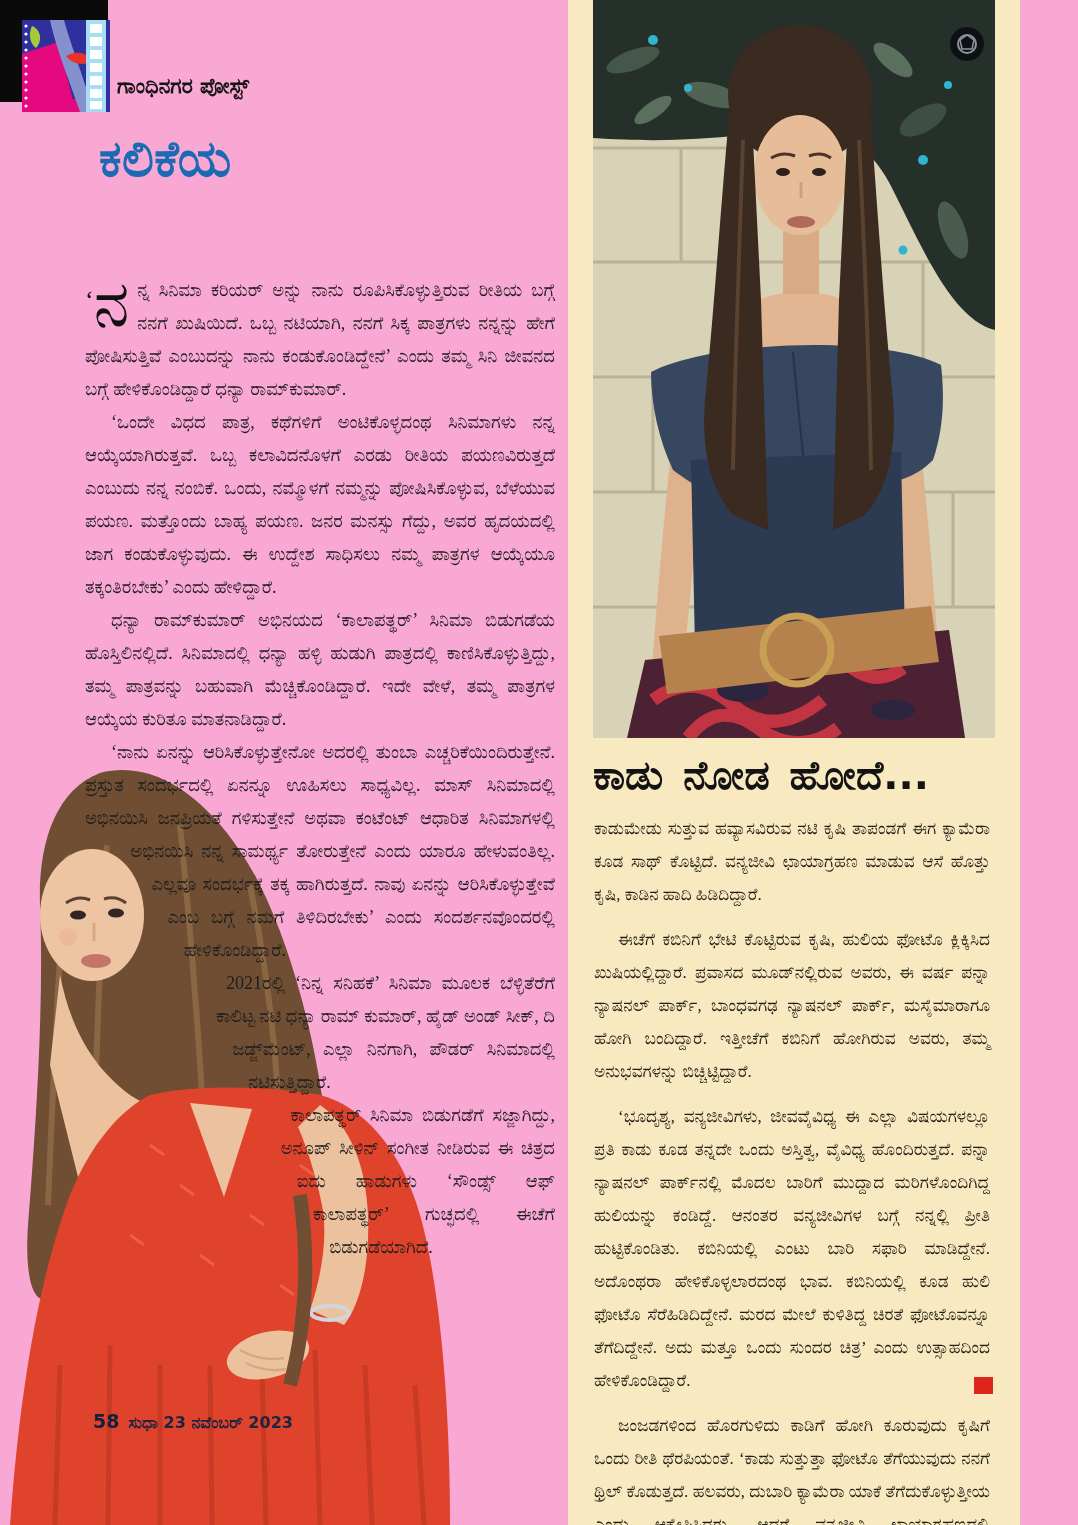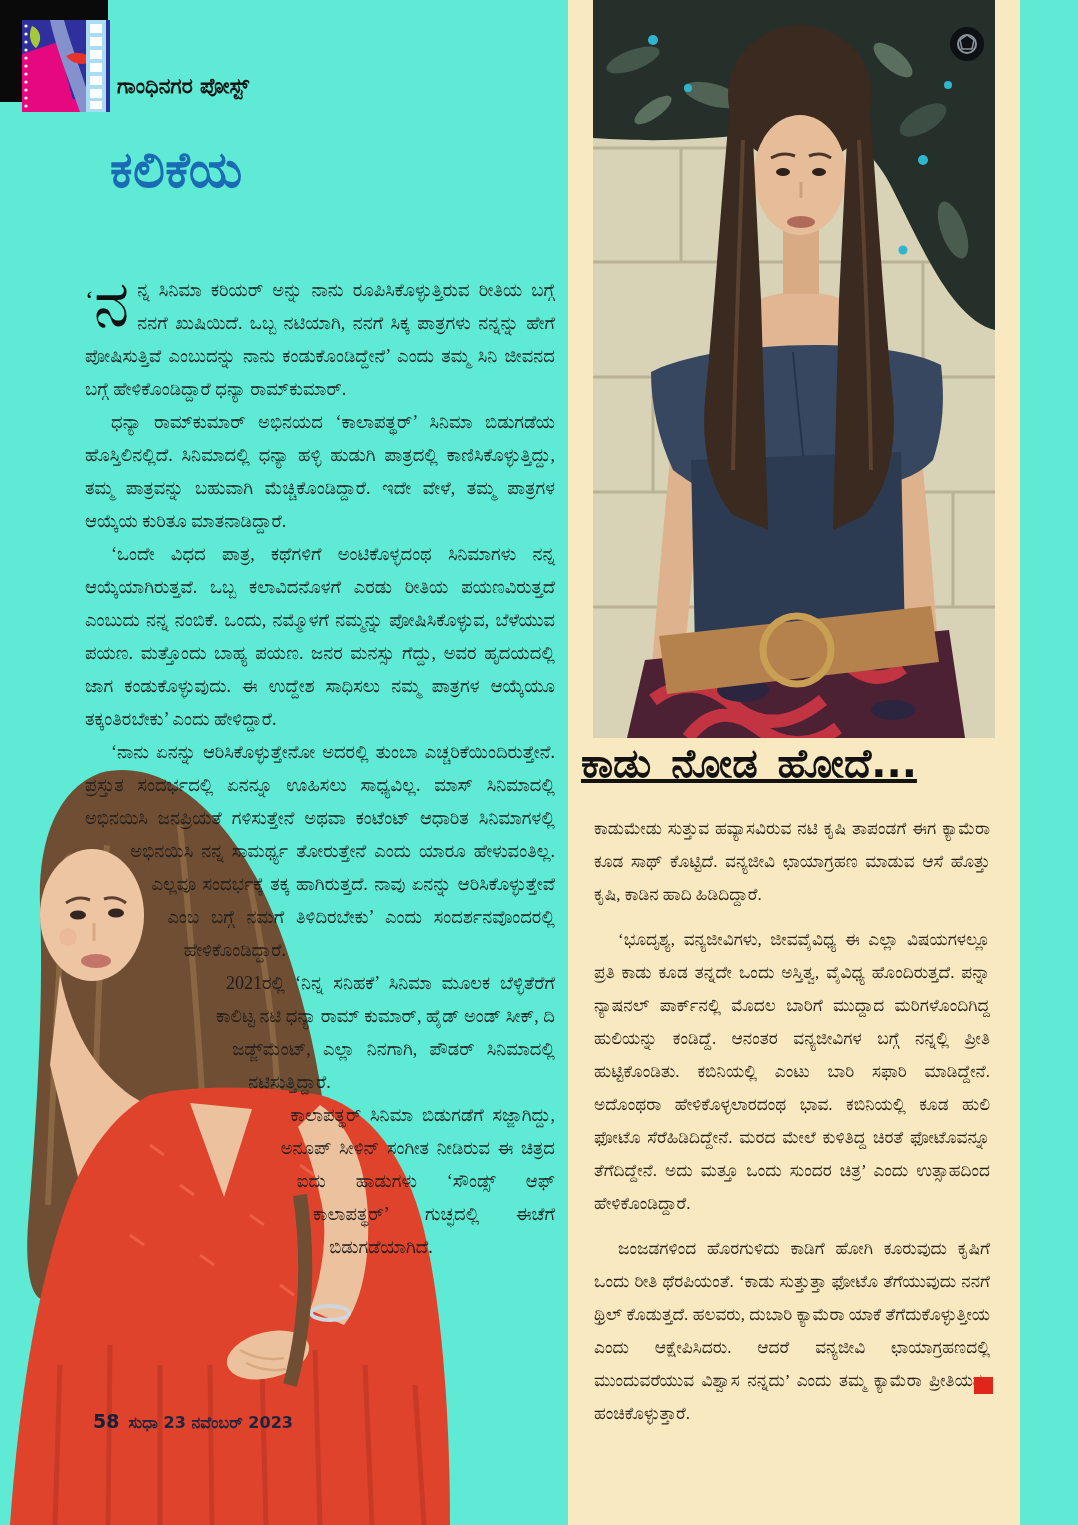--- a/index.html
+++ b/index.html
@@ -1,16 +1,16 @@
 <!DOCTYPE html>
 <html><head>
 <meta charset="utf-8">
 <style>
   html,body{margin:0;padding:0;background:#ffffff;}
-  .page{position:relative;width:1078px;height:1525px;background:#5eead4;overflow:hidden;
+  .page{position:relative;width:1078px;height:1525px;background:#f9a8d4;overflow:hidden;
         font-family:"Liberation Serif",serif;}
   
   .cream-band{position:absolute;left:568px;top:0;width:452px;height:1525px;background:#f9e9c1;}
   
   .logo-black{position:absolute;left:0;top:0;width:108px;height:102px;background:#0a0a0a;}
   .logo-art{position:absolute;left:22px;top:20px;width:88px;height:92px;z-index:2;}
   .kicker{position:absolute;left:117px;top:74px;font-size:21px;font-weight:bold;color:#141414;
           font-family:"DejaVu Sans",sans-serif;}
   .headline1{position:absolute;left:94px;top:120px;width:470px;font-size:50px;line-height:69px;
              font-weight:bold;color:#1a6bb3;font-family:"DejaVu Sans",sans-serif;letter-spacing:.5px;}
@@ -74,28 +74,28 @@
         <circle cx="4" cy="46" r="1.6"></circle>
       <circle cx="4" cy="54" r="1.6"></circle>
         <circle cx="4" cy="62" r="1.6"></circle>
         <circle cx="4" cy="70" r="1.6"></circle>
       <circle cx="4" cy="78" r="1.6"></circle>
         <circle cx="4" cy="86" r="1.6"></circle>
     </g>
   </svg>
   <div class="kicker">ಗಾಂಧಿನಗರ ಪೋಸ್ಟ್</div>
 
-  <h1 class="headline1" style="margin:16px;">
+  <h1 class="headline1" style="margin:5px;">
     <span>ಕಲಿಕೆಯ</span><br>
   </h1>
 
   <section class="left-article">
     <p><span class="dropcap"><span class="leadquote">‘</span><span>ನ</span></span><span>ನ್ನ ಸಿನಿಮಾ ಕರಿಯರ್ ಅನ್ನು ನಾನು ರೂಪಿಸಿಕೊಳ್ಳುತ್ತಿರುವ ರೀತಿಯ ಬಗ್ಗೆ ನನಗೆ ಖುಷಿಯಿದೆ. ಒಬ್ಬ ನಟಿಯಾಗಿ, ನನಗೆ ಸಿಕ್ಕ ಪಾತ್ರಗಳು ನನ್ನನ್ನು ಹೇಗೆ ಪೋಷಿಸುತ್ತಿವೆ ಎಂಬುದನ್ನು ನಾನು ಕಂಡುಕೊಂಡಿದ್ದೇನೆ’ ಎಂದು ತಮ್ಮ ಸಿನಿ ಜೀವನದ ಬಗ್ಗೆ ಹೇಳಿಕೊಂಡಿದ್ದಾರೆ ಧನ್ಯಾ ರಾಮ್‌ಕುಮಾರ್.</span></p>
+    <p class="indent">‘ಒಂದೇ ವಿಧದ ಪಾತ್ರ, ಕಥೆಗಳಿಗೆ ಅಂಟಿಕೊಳ್ಳದಂಥ ಸಿನಿಮಾಗಳು ನನ್ನ ಆಯ್ಕೆಯಾಗಿರುತ್ತವೆ. ಒಬ್ಬ ಕಲಾವಿದನೊಳಗೆ ಎರಡು ರೀತಿಯ ಪಯಣವಿರುತ್ತದೆ ಎಂಬುದು ನನ್ನ ನಂಬಿಕೆ. ಒಂದು, ನಮ್ಮೊಳಗೆ ನಮ್ಮನ್ನು ಪೋಷಿಸಿಕೊಳ್ಳುವ, ಬೆಳೆಯುವ ಪಯಣ. ಮತ್ತೊಂದು ಬಾಹ್ಯ ಪಯಣ. ಜನರ ಮನಸ್ಸು ಗೆದ್ದು, ಅವರ ಹೃದಯದಲ್ಲಿ ಜಾಗ ಕಂಡುಕೊಳ್ಳುವುದು. ಈ ಉದ್ದೇಶ ಸಾಧಿಸಲು ನಮ್ಮ ಪಾತ್ರಗಳ ಆಯ್ಕೆಯೂ ತಕ್ಕಂತಿರಬೇಕು’ ಎಂದು ಹೇಳಿದ್ದಾರೆ.</p>
     <p class="indent">ಧನ್ಯಾ ರಾಮ್‌ಕುಮಾರ್ ಅಭಿನಯದ ‘ಕಾಲಾಪತ್ಥರ್’ ಸಿನಿಮಾ ಬಿಡುಗಡೆಯ ಹೊಸ್ತಿಲಿನಲ್ಲಿದೆ. ಸಿನಿಮಾದಲ್ಲಿ ಧನ್ಯಾ ಹಳ್ಳಿ ಹುಡುಗಿ ಪಾತ್ರದಲ್ಲಿ ಕಾಣಿಸಿಕೊಳ್ಳುತ್ತಿದ್ದು, ತಮ್ಮ ಪಾತ್ರವನ್ನು ಬಹುವಾಗಿ ಮೆಚ್ಚಿಕೊಂಡಿದ್ದಾರೆ. ಇದೇ ವೇಳೆ, ತಮ್ಮ ಪಾತ್ರಗಳ ಆಯ್ಕೆಯ ಕುರಿತೂ ಮಾತನಾಡಿದ್ದಾರೆ.</p>
-    <p class="indent">‘ಒಂದೇ ವಿಧದ ಪಾತ್ರ, ಕಥೆಗಳಿಗೆ ಅಂಟಿಕೊಳ್ಳದಂಥ ಸಿನಿಮಾಗಳು ನನ್ನ ಆಯ್ಕೆಯಾಗಿರುತ್ತವೆ. ಒಬ್ಬ ಕಲಾವಿದನೊಳಗೆ ಎರಡು ರೀತಿಯ ಪಯಣವಿರುತ್ತದೆ ಎಂಬುದು ನನ್ನ ನಂಬಿಕೆ. ಒಂದು, ನಮ್ಮೊಳಗೆ ನಮ್ಮನ್ನು ಪೋಷಿಸಿಕೊಳ್ಳುವ, ಬೆಳೆಯುವ ಪಯಣ. ಮತ್ತೊಂದು ಬಾಹ್ಯ ಪಯಣ. ಜನರ ಮನಸ್ಸು ಗೆದ್ದು, ಅವರ ಹೃದಯದಲ್ಲಿ ಜಾಗ ಕಂಡುಕೊಳ್ಳುವುದು. ಈ ಉದ್ದೇಶ ಸಾಧಿಸಲು ನಮ್ಮ ಪಾತ್ರಗಳ ಆಯ್ಕೆಯೂ ತಕ್ಕಂತಿರಬೇಕು’ ಎಂದು ಹೇಳಿದ್ದಾರೆ.</p>
     <div class="wrap-shape"></div>
     <p class="indent">‘ನಾನು ಏನನ್ನು ಆರಿಸಿಕೊಳ್ಳುತ್ತೇನೋ ಅದರಲ್ಲಿ ತುಂಬಾ ಎಚ್ಚರಿಕೆಯಿಂದಿರುತ್ತೇನೆ. ಪ್ರಸ್ತುತ ಸಂದರ್ಭದಲ್ಲಿ ಏನನ್ನೂ ಊಹಿಸಲು ಸಾಧ್ಯವಿಲ್ಲ. ಮಾಸ್ ಸಿನಿಮಾದಲ್ಲಿ ಅಭಿನಯಿಸಿ ಜನಪ್ರಿಯತೆ ಗಳಿಸುತ್ತೇನೆ ಅಥವಾ ಕಂಟೆಂಟ್ ಆಧಾರಿತ ಸಿನಿಮಾಗಳಲ್ಲಿ ಅಭಿನಯಿಸಿ ನನ್ನ ಸಾಮರ್ಥ್ಯ ತೋರುತ್ತೇನೆ ಎಂದು ಯಾರೂ ಹೇಳುವಂತಿಲ್ಲ. ಎಲ್ಲವೂ ಸಂದರ್ಭಕ್ಕೆ ತಕ್ಕ ಹಾಗಿರುತ್ತದೆ. ನಾವು ಏನನ್ನು ಆರಿಸಿಕೊಳ್ಳುತ್ತೇವೆ ಎಂಬ ಬಗ್ಗೆ ನಮಗೆ ತಿಳಿದಿರಬೇಕು’ ಎಂದು ಸಂದರ್ಶನವೊಂದರಲ್ಲಿ ಹೇಳಿಕೊಂಡಿದ್ದಾರೆ.</p>
     <p class="indent">2021ರಲ್ಲಿ ‘ನಿನ್ನ ಸನಿಹಕೆ’ ಸಿನಿಮಾ ಮೂಲಕ ಬೆಳ್ಳಿತೆರೆಗೆ ಕಾಲಿಟ್ಟ ನಟಿ ಧನ್ಯಾ ರಾಮ್ ಕುಮಾರ್, ಹೈಡ್ ಅಂಡ್ ಸೀಕ್, ದಿ ಜಡ್ಜ್‌ಮೆಂಟ್, ಎಲ್ಲಾ ನಿನಗಾಗಿ, ಪೌಡರ್ ಸಿನಿಮಾದಲ್ಲಿ ನಟಿಸುತ್ತಿದ್ದಾರೆ.</p>
     <p class="indent">ಕಾಲಾಪತ್ಥರ್ ಸಿನಿಮಾ ಬಿಡುಗಡೆಗೆ ಸಜ್ಜಾಗಿದ್ದು, ಅನೂಪ್ ಸೀಳಿನ್ ಸಂಗೀತ ನೀಡಿರುವ ಈ ಚಿತ್ರದ ಐದು ಹಾಡುಗಳು ‘ಸೌಂಡ್ಸ್ ಆಫ್ ಕಾಲಾಪತ್ಥರ್’ ಗುಚ್ಛದಲ್ಲಿ ಈಚೆಗೆ ಬಿಡುಗಡೆಯಾಗಿದೆ.</p>
   </section>
 
   <svg class="right-photo" viewBox="0 0 402 738">
     <rect x="0" y="0" width="402" height="738" fill="#d8d2b6"></rect>
     <g stroke="#b9b295" stroke-width="3">
       <line x1="0" y1="148" x2="402" y2="148"></line>
@@ -163,23 +163,24 @@
       <path d="M60 700 q40 -30 80 5 t90 -5"></path>
       <path d="M95 738 q30 -40 70 -10 t80 0"></path>
       <path d="M250 660 q30 30 60 8"></path>
     </g>
     <ellipse cx="150" cy="690" rx="26" ry="12" fill="#2c2540"></ellipse>
     <ellipse cx="300" cy="710" rx="22" ry="10" fill="#2c2540"></ellipse>
     <path d="M66 636 L338 606 L346 662 L74 694 Z" fill="#b5824e"></path>
     <circle cx="204" cy="650" r="34" fill="none" stroke="#c99f54" stroke-width="7"></circle>
   </svg>
 
-  <h2 class="headline2" style="margin:0;text-decoration:underline;">ಕಾಡು ನೋಡ ಹೋದೆ...</h2>
+  <h2 class="headline2" style="margin:12px;">ಕಾಡು ನೋಡ ಹೋದೆ...</h2>
   <section class="right-article">
     <p>ಕಾಡುಮೇಡು ಸುತ್ತುವ ಹವ್ಯಾಸವಿರುವ ನಟಿ ಕೃಷಿ ತಾಪಂಡಗೆ ಈಗ ಕ್ಯಾಮೆರಾ ಕೂಡ ಸಾಥ್ ಕೊಟ್ಟಿದೆ. ವನ್ಯಜೀವಿ ಛಾಯಾಗ್ರಹಣ ಮಾಡುವ ಆಸೆ ಹೊತ್ತು ಕೃಷಿ, ಕಾಡಿನ ಹಾದಿ ಹಿಡಿದಿದ್ದಾರೆ.</p>
+    <p class="indent">ಈಚೆಗೆ ಕಬಿನಿಗೆ ಭೇಟಿ ಕೊಟ್ಟಿರುವ ಕೃಷಿ, ಹುಲಿಯ ಫೋಟೊ ಕ್ಲಿಕ್ಕಿಸಿದ ಖುಷಿಯಲ್ಲಿದ್ದಾರೆ. ಪ್ರವಾಸದ ಮೂಡ್‌ನಲ್ಲಿರುವ ಅವರು, ಈ ವರ್ಷ ಪನ್ನಾ ನ್ಯಾಷನಲ್ ಪಾರ್ಕ್, ಬಾಂಧವಗಢ ನ್ಯಾಷನಲ್ ಪಾರ್ಕ್, ಮಸೈಮಾರಾಗೂ ಹೋಗಿ ಬಂದಿದ್ದಾರೆ. ಇತ್ತೀಚೆಗೆ ಕಬಿನಿಗೆ ಹೋಗಿರುವ ಅವರು, ತಮ್ಮ ಅನುಭವಗಳನ್ನು ಬಿಚ್ಚಿಟ್ಟಿದ್ದಾರೆ.</p>
     <p class="indent">‘ಭೂದೃಶ್ಯ, ವನ್ಯಜೀವಿಗಳು, ಜೀವವೈವಿಧ್ಯ ಈ ಎಲ್ಲಾ ವಿಷಯಗಳಲ್ಲೂ ಪ್ರತಿ ಕಾಡು ಕೂಡ ತನ್ನದೇ ಒಂದು ಅಸ್ತಿತ್ವ, ವೈವಿಧ್ಯ ಹೊಂದಿರುತ್ತದೆ. ಪನ್ನಾ ನ್ಯಾಷನಲ್ ಪಾರ್ಕ್‌ನಲ್ಲಿ ಮೊದಲ ಬಾರಿಗೆ ಮುದ್ದಾದ ಮರಿಗಳೊಂದಿಗಿದ್ದ ಹುಲಿಯನ್ನು ಕಂಡಿದ್ದೆ. ಆನಂತರ ವನ್ಯಜೀವಿಗಳ ಬಗ್ಗೆ ನನ್ನಲ್ಲಿ ಪ್ರೀತಿ ಹುಟ್ಟಿಕೊಂಡಿತು. ಕಬಿನಿಯಲ್ಲಿ ಎಂಟು ಬಾರಿ ಸಫಾರಿ ಮಾಡಿದ್ದೇನೆ. ಅದೊಂಥರಾ ಹೇಳಿಕೊಳ್ಳಲಾರದಂಥ ಭಾವ. ಕಬಿನಿಯಲ್ಲಿ ಕೂಡ ಹುಲಿ ಫೋಟೊ ಸೆರೆಹಿಡಿದಿದ್ದೇನೆ. ಮರದ ಮೇಲೆ ಕುಳಿತಿದ್ದ ಚಿರತೆ ಫೋಟೊವನ್ನೂ ತೆಗೆದಿದ್ದೇನೆ. ಅದು ಮತ್ತೂ ಒಂದು ಸುಂದರ ಚಿತ್ರ’ ಎಂದು ಉತ್ಸಾಹದಿಂದ ಹೇಳಿಕೊಂಡಿದ್ದಾರೆ.</p>
     <p class="indent">ಜಂಜಡಗಳಿಂದ ಹೊರಗುಳಿದು ಕಾಡಿಗೆ ಹೋಗಿ ಕೂರುವುದು ಕೃಷಿಗೆ ಒಂದು ರೀತಿ ಥೆರಪಿಯಂತೆ. ‘ಕಾಡು ಸುತ್ತುತ್ತಾ ಫೋಟೊ ತೆಗೆಯುವುದು ನನಗೆ ಥ್ರಿಲ್ ಕೊಡುತ್ತದೆ. ಹಲವರು, ದುಬಾರಿ ಕ್ಯಾಮೆರಾ ಯಾಕೆ ತೆಗೆದುಕೊಳ್ಳುತ್ತೀಯ ಎಂದು ಆಕ್ಷೇಪಿಸಿದರು. ಆದರೆ ವನ್ಯಜೀವಿ ಛಾಯಾಗ್ರಹಣದಲ್ಲಿ ಮುಂದುವರೆಯುವ ವಿಶ್ವಾಸ ನನ್ನದು’ ಎಂದು ತಮ್ಮ ಕ್ಯಾಮೆರಾ ಪ್ರೀತಿಯನ್ನು ಹಂಚಿಕೊಳ್ಳುತ್ತಾರೆ.</p>
   </section>
   <div class="endmark"></div>
 
   <svg class="left-photo" viewBox="0 0 460 760">
     <path d="M100 8 C55 25 38 80 40 140 C44 240 36 360 28 460 C24 520 36 545 52 530 L70 500 L80 560 C120 620 190 640 250 600 C300 566 330 500 330 430 C330 330 300 200 260 120 C230 60 170 -10 100 8 Z" fill="#6f4e33"></path>
     <g stroke="#96714a" stroke-width="6" opacity="0.7" fill="none">
       <path d="M70 60 C60 160 54 300 48 440"></path>
       <path d="M110 40 C100 160 96 300 92 430"></path>

